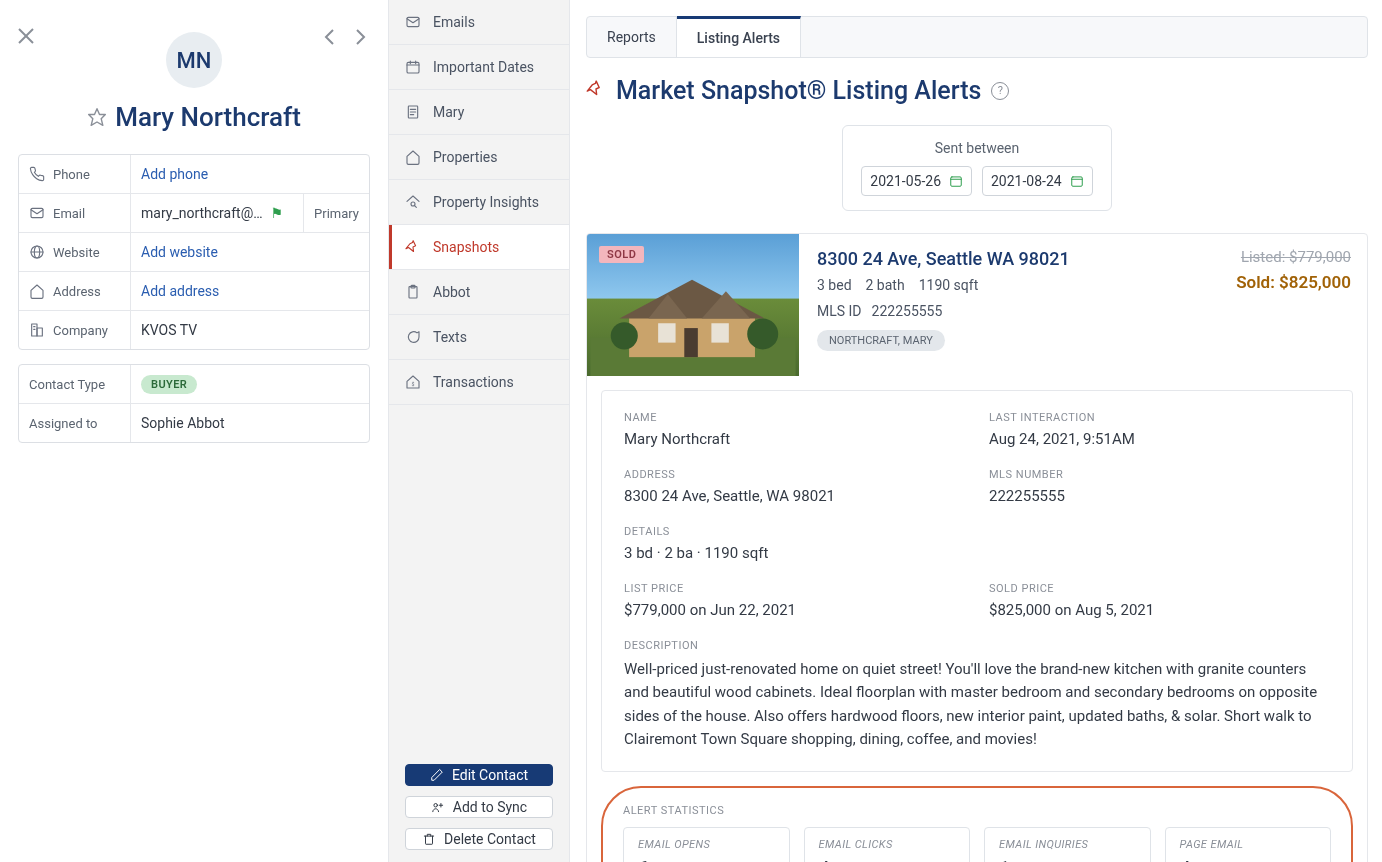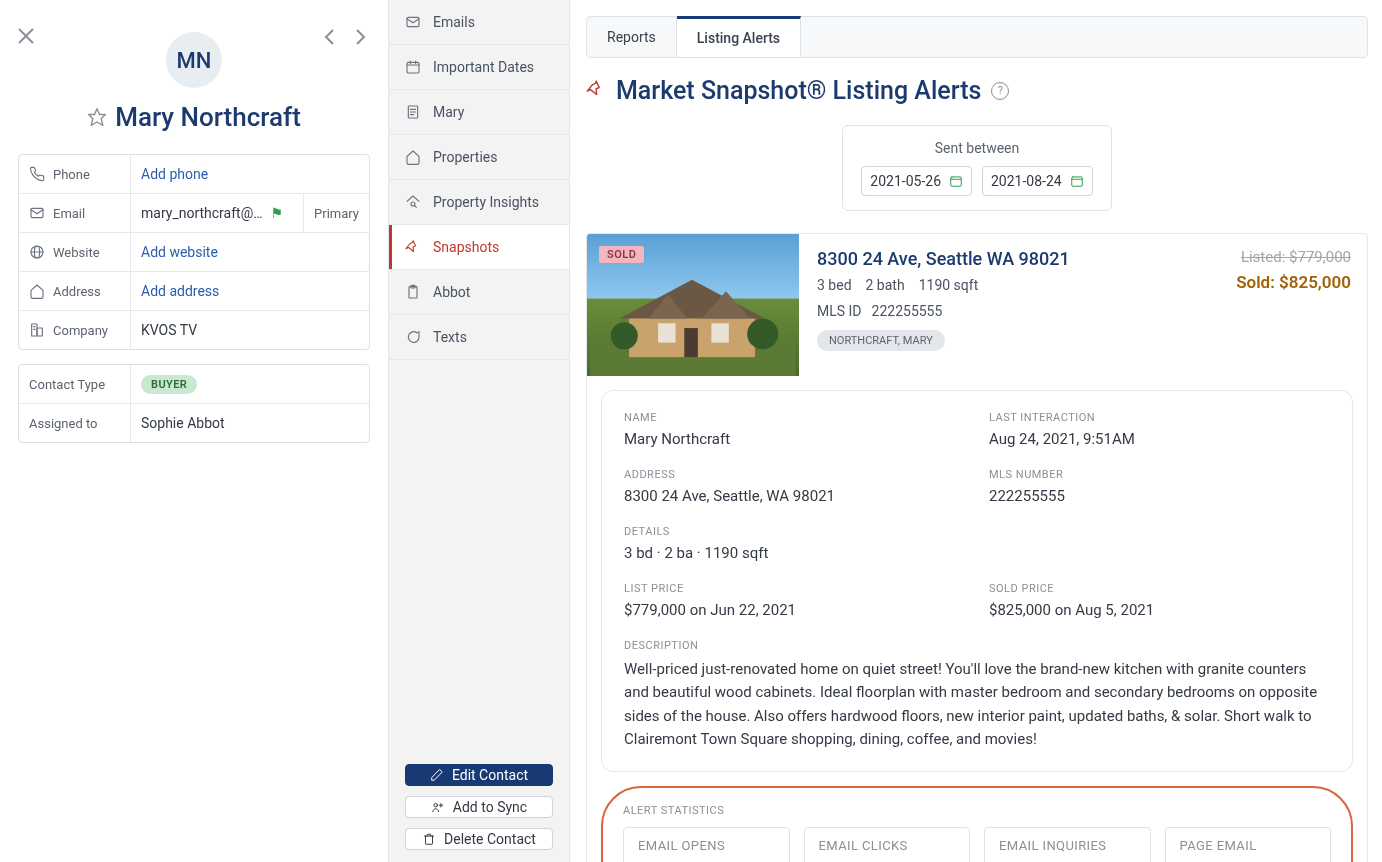--- a/index.html
+++ b/index.html
@@ -202,21 +202,21 @@
   .mls b{ font-weight:400; margin-right:10px;}
   .owner-chip{
     background:#e3e7eb; color:#5b6470; font-size:11px;
     padding:4px 12px; border-radius:12px;
   }
   .price-col{ padding:14px 0; text-align:right;}
   .price-listed{ color:#a0a6af; font-size:15px; text-decoration:line-through;}
   .price-sold{ color:#a16207; font-size:17px; font-weight:600; margin-top:6px;}
 
   .listing-detail{
-    margin:14px; border:1px solid #e5e7eb; border-radius:12px;
+    margin:14px; border:1px solid #e5e7eb; border-radius:4px;
     padding:20px 22px;
   }
   .det-grid{ display:grid; grid-template-columns: 1fr 1fr; row-gap:20px; column-gap:24px;}
   .det-label{ font-size:11px; letter-spacing:.5px; color:#8a8f98; text-transform:uppercase; margin-bottom:6px;}
   .det-val{ font-size:15px; color:#333a45;}
   .det-full{ grid-column:1/3;}
   .desc{ font-size:15px; color:#333a45; line-height:1.55;}
 
   .alert-stats-wrap{
     margin:0 14px 12px 14px;
@@ -224,21 +224,21 @@
     padding:16px 20px 20px 20px;
   }
   .alert-stats-title{
     font-size:11px; letter-spacing:.5px; color:#8a8f98; margin-bottom:10px;
   }
   .stats-row{ display:flex; gap:14px;}
   .stat-box{
     flex:1; border:1px solid #dfe3e8; border-radius:4px;
     padding:10px 14px 12px 14px;
   }
-  .stat-label{ font-size:13px; letter-spacing:.4px; color:#8a8f98; margin-bottom:6px;}
+  .stat-label{ font-size:11px; letter-spacing:.4px; color:#8a8f98; margin-bottom:6px;font-style:italic;}
   .stat-val{ font-size:20px; color:#333a45;}
 
   
   svg.stroke { stroke:currentColor; stroke-width:1.7; fill:none; stroke-linecap:round; stroke-linejoin:round;}
 </style>
 </head>
 <body>
 
 <div class="col-left">
   <svg class="close-x" width="20" height="20" viewBox="0 0 20 20">
@@ -415,20 +415,29 @@
       </span>
       <span class="lbl">Abbot</span>
     </div>
   <div class="nav-item">
       <span class="ic">
         <svg class="stroke" width="16" height="16" viewBox="0 0 24 24">
           <path d="M21 12a8 8 0 1 1-3-6.2L21 4v8z"></path>
         </svg>
       </span>
       <span class="lbl">Texts</span>
+    </div>
+  <div class="nav-item">
+      <span class="ic">
+        <svg class="stroke" width="16" height="16" viewBox="0 0 24 24">
+          <path d="M3 11l9-8 9 8v10H3z"></path>
+          <text x="12" y="18" font-size="8" text-anchor="middle" stroke="none" fill="currentColor">$</text>
+        </svg>
+      </span>
+      <span class="lbl">Transactions</span>
     </div>
 
   <div class="mid-actions">
     <div class="btn primary">
         <span class="ic"><svg class="stroke" width="14" height="14" viewBox="0 0 24 24" style="stroke:#fff">
             <path d="M17 3l4 4L7 21H3v-4z"></path>
           </svg></span>
         <span>Edit Contact</span>
       </div>
     <div class="btn">

